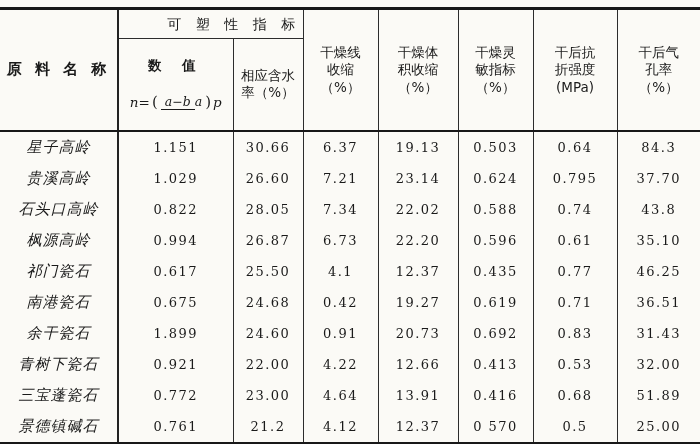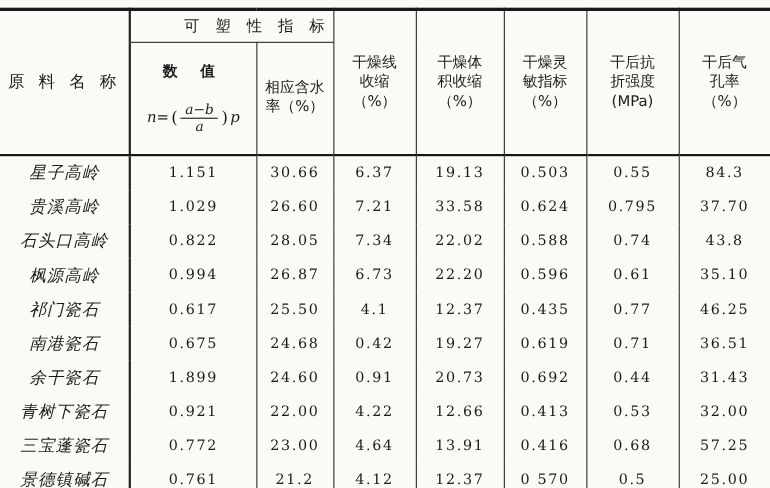--- a/index.html
+++ b/index.html
@@ -33,21 +33,21 @@
     border-bottom: 2.5px solid #181818;
   }
   thead tr.grp-row { height: 30px; }
   thead tr.sub-row { height: 50px; }
   th.grp {
     border-bottom: 1.5px solid #2c2c2c;
     letter-spacing: 5px;
     font-size: 14px;
     padding-left: 46px;
   }
-  th.mat-h { font-size: 15px; letter-spacing: 4px; }
+  th.mat-h { font-size: 15px; letter-spacing: 4px; font-weight: bold; }
   tbody td {
     height: 31px;
     text-align: center;
     vertical-align: middle;
     font-size: 13px;
   }
   tbody td.mat { font-size: 15px; letter-spacing: 1px; font-style: italic; }
   tbody td.num {
     font-family: "DejaVu Serif", serif;
     letter-spacing: 1.5px;
@@ -59,21 +59,21 @@
     align-items: center;
     justify-content: center;
     gap: 2px;
     font-family: "DejaVu Serif", serif;
     font-style: italic;
     font-size: 13.5px;
     white-space: nowrap;
   }
   .frac {
     display: inline-flex;
-    flex-direction: column;
+    flex-direction: row;
     align-items: center;
     line-height: 1.15;
     font-size: 12.5px;
     margin: 0 1px;
   }
   .frac .fnum { border-bottom: 1.2px solid #1a1a1a; padding: 0 4px; }
   .paren { font-style: normal; font-size: 15px; }
 </style>
 </head>
 <body>
@@ -129,29 +129,29 @@
       </tr>
     </thead>
     <tbody>
         <tr>
           <td class="mat">星子高岭</td>
           <td class="num sep-thick">1.151</td>
           <td class="num">30.66</td>
           <td class="num">6.37</td>
           <td class="num">19.13</td>
           <td class="num">0.503</td>
-          <td class="num">0.55</td>
+          <td class="num">0.64</td>
           <td class="num">84.3</td>
         </tr>
         <tr>
           <td class="mat">贵溪高岭</td>
           <td class="num sep-thick">1.029</td>
           <td class="num">26.60</td>
           <td class="num">7.21</td>
-          <td class="num">33.58</td>
+          <td class="num">23.14</td>
           <td class="num">0.624</td>
           <td class="num">0.795</td>
           <td class="num">37.70</td>
         </tr>
         <tr>
           <td class="mat">石头口高岭</td>
           <td class="num sep-thick">0.822</td>
           <td class="num">28.05</td>
           <td class="num">7.34</td>
           <td class="num">22.02</td>
@@ -189,42 +189,42 @@
           <td class="num">0.71</td>
           <td class="num">36.51</td>
         </tr>
         <tr>
           <td class="mat">余干瓷石</td>
           <td class="num sep-thick">1.899</td>
           <td class="num">24.60</td>
           <td class="num">0.91</td>
           <td class="num">20.73</td>
           <td class="num">0.692</td>
-          <td class="num">0.44</td>
+          <td class="num">0.83</td>
           <td class="num">31.43</td>
         </tr>
         <tr>
           <td class="mat">青树下瓷石</td>
           <td class="num sep-thick">0.921</td>
           <td class="num">22.00</td>
           <td class="num">4.22</td>
           <td class="num">12.66</td>
           <td class="num">0.413</td>
           <td class="num">0.53</td>
           <td class="num">32.00</td>
         </tr>
         <tr>
           <td class="mat">三宝蓬瓷石</td>
           <td class="num sep-thick">0.772</td>
           <td class="num">23.00</td>
           <td class="num">4.64</td>
           <td class="num">13.91</td>
           <td class="num">0.416</td>
           <td class="num">0.68</td>
-          <td class="num">57.25</td>
+          <td class="num">51.89</td>
         </tr>
         <tr>
           <td class="mat">景德镇碱石</td>
           <td class="num sep-thick">0.761</td>
           <td class="num">21.2</td>
           <td class="num">4.12</td>
           <td class="num">12.37</td>
           <td class="num">0 570</td>
           <td class="num">0.5</td>
           <td class="num">25.00</td>

